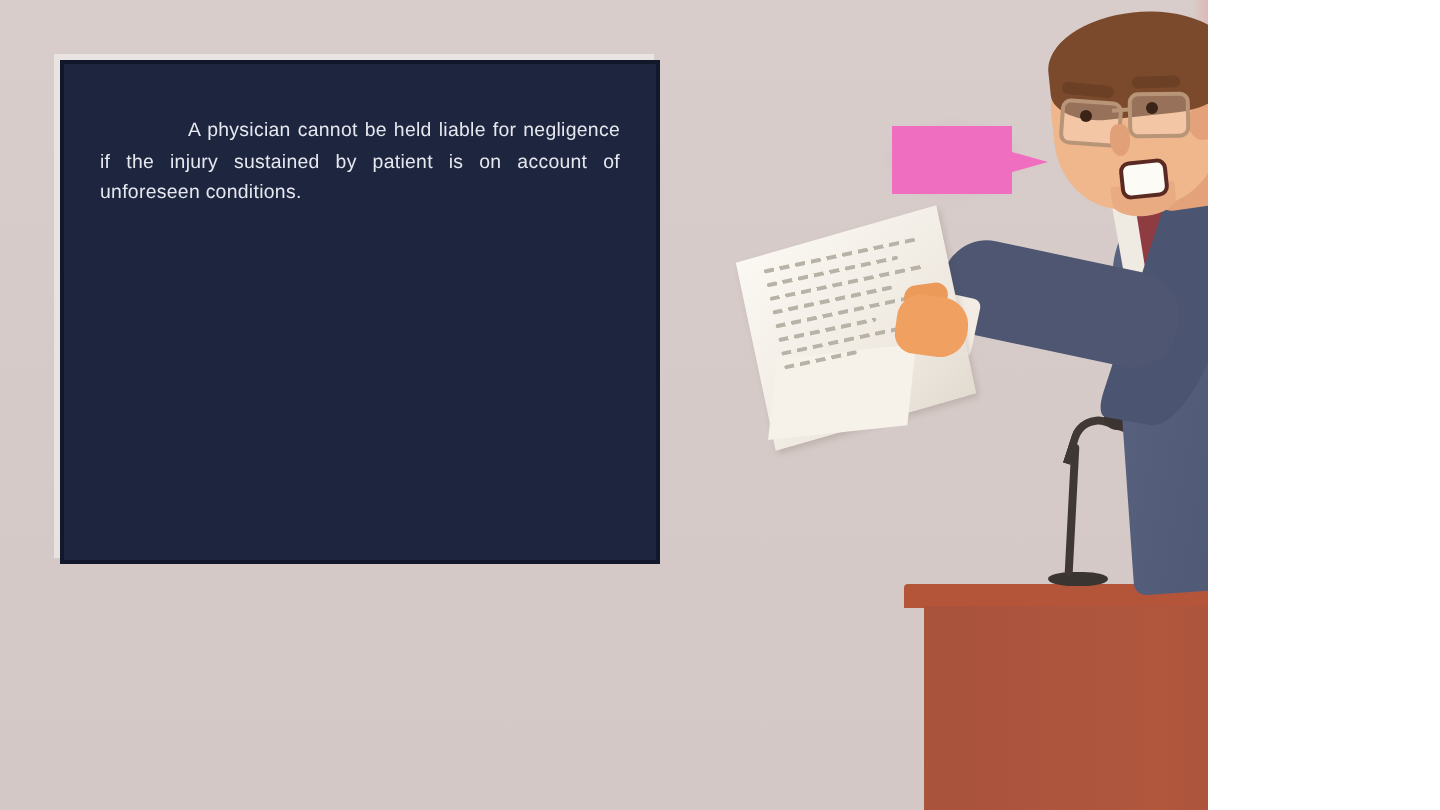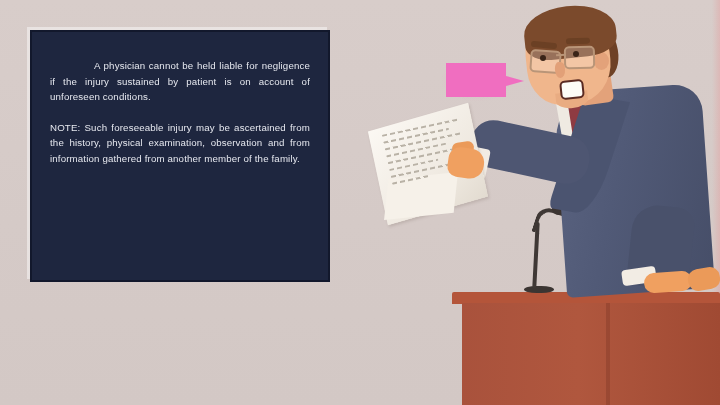--- a/index.html
+++ b/index.html
@@ -2,21 +2,21 @@
 <html><head>
 <meta charset="utf-8">
 <style>
   html, body {
     margin: 0;
     padding: 0;
     background: #ffffff;
   }
   #slide {
     position: relative;
-    width: 720px;
+    width: 604px;
     height: 405px;
     overflow: hidden;
     background: #22c55e;
     font-family: "Liberation Sans", sans-serif;
   }
 
   
   .bg-wash {
     position: absolute;
     inset: 0;
@@ -449,18 +449,17 @@
   <div class="fig thumb-l"></div>
   <div class="fig hand-l"></div>
 
   <div class="bubble-glow"></div>
   <div class="bubble"></div>
   <div class="bubble-tail"></div>
 
   <div class="panel">
     <div class="panel-body">
       <p class="para-1">A physician cannot be held liable for negligence if the injury sustained by patient is on account of unforeseen conditions.</p>
-      <p class="para-2">NOTE: Such foreseeable injury may be ascertained from the history, physical examination, observation and from information gathered from another member of the family.</p>
     </div>
   </div>
 
 
 </div>
 
 </body></html>

